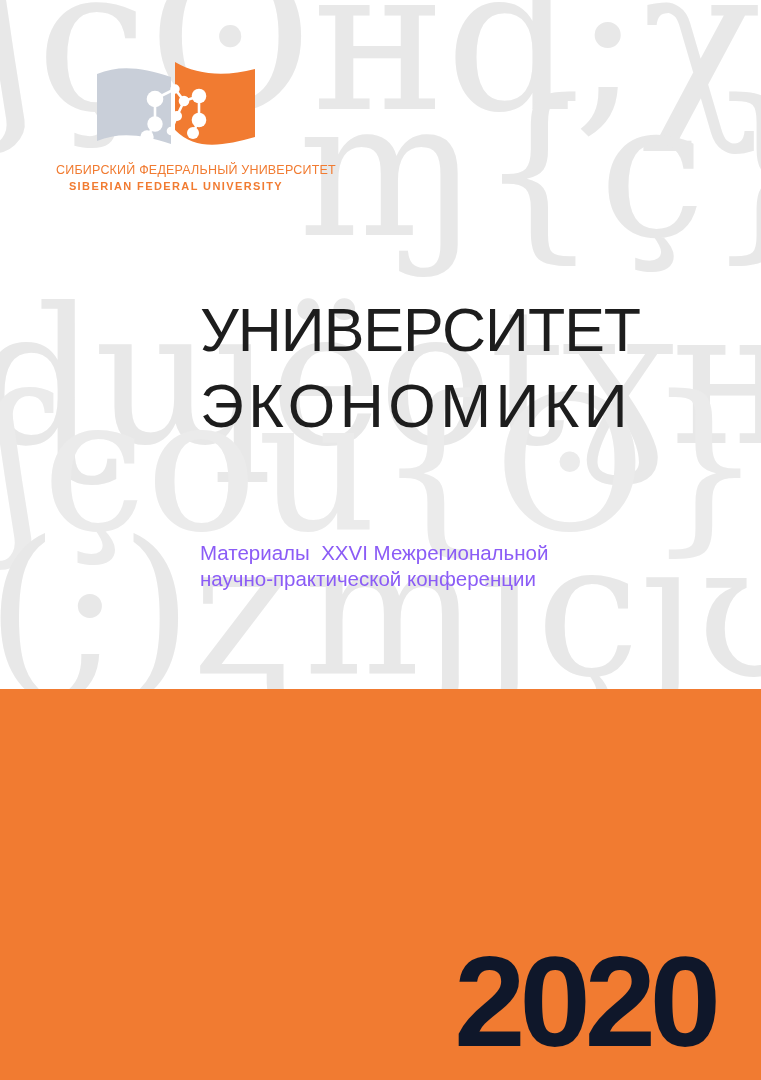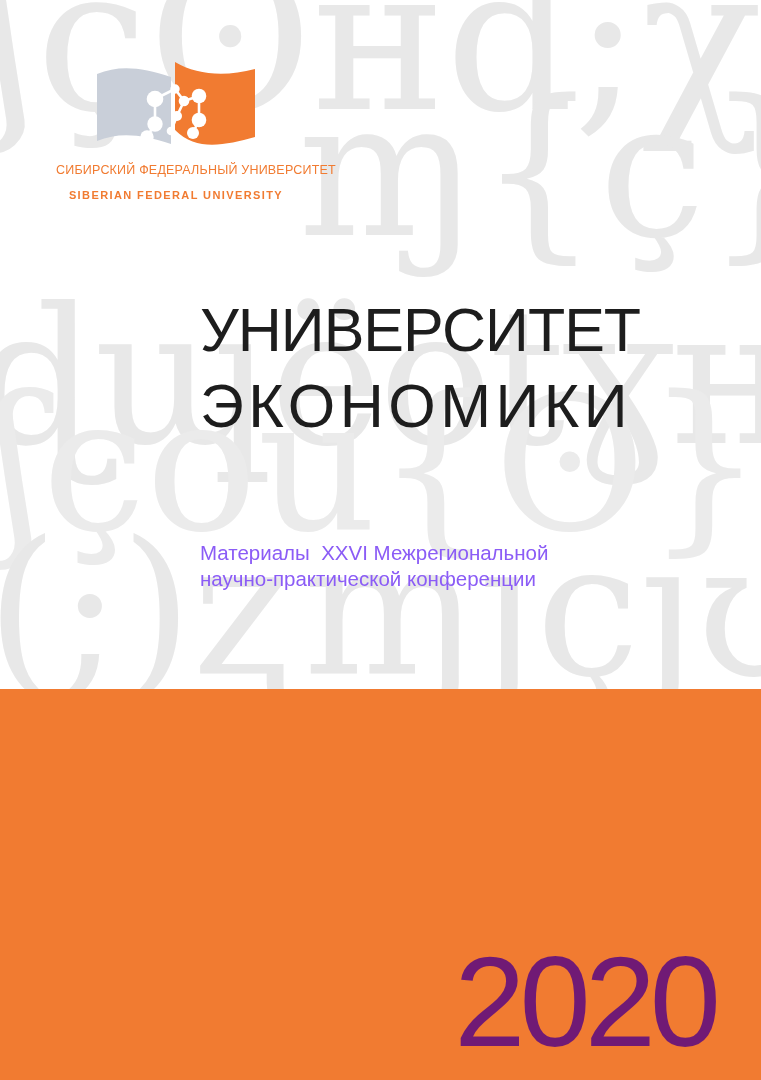--- a/index.html
+++ b/index.html
@@ -27,42 +27,42 @@
   .g5{top:518px;left:-14px;font-size:185px;}
 
   
   .logo{position:absolute;left:56px;top:60px;width:240px;text-align:center;z-index:2;}
   .logo svg{display:block;margin:0 auto;}
   .uni-ru{
     margin-top:9px;font-size:12.5px;letter-spacing:0.2px;color:#f17b31;
     transform:scaleY(1.08);white-space:nowrap;
   }
   .uni-en{
-    margin-top:12px;font-size:11px;font-weight:bold;letter-spacing:1.4px;color:#f17b31;
+    margin-top:3px;font-size:11px;font-weight:bold;letter-spacing:1.4px;color:#f17b31;
     white-space:nowrap;
   }
 
   
   .title{position:absolute;left:200px;top:292px;z-index:2;margin:0;font-weight:400;}
   .title-line{
     font-size:61px;line-height:76px;color:#1d1d1d;letter-spacing:-1px;white-space:nowrap;
   }
   .title-line.wide{letter-spacing:4.5px;}
 
   
   .subtitle{position:absolute;left:200px;top:540px;z-index:2;margin:0;}
   .subtitle-line{
     font-size:20.5px;line-height:25.5px;color:#8b5cf6;white-space:pre;
   }
 
   
   .band{position:relative;width:761px;height:391px;background:#f17b31;}
   .year{
     position:absolute;right:46px;bottom:14px;
-    font-size:128px;line-height:1;letter-spacing:-6px;color:#701a75;font-weight:400;
+    font-size:128px;line-height:1;letter-spacing:-6px;color:#0f172a;font-weight:700;
   }
 </style>
 </head>
 <body>
 
 <div class="cover">
 
   <section class="top">
 
     <div class="glyph-layer">

